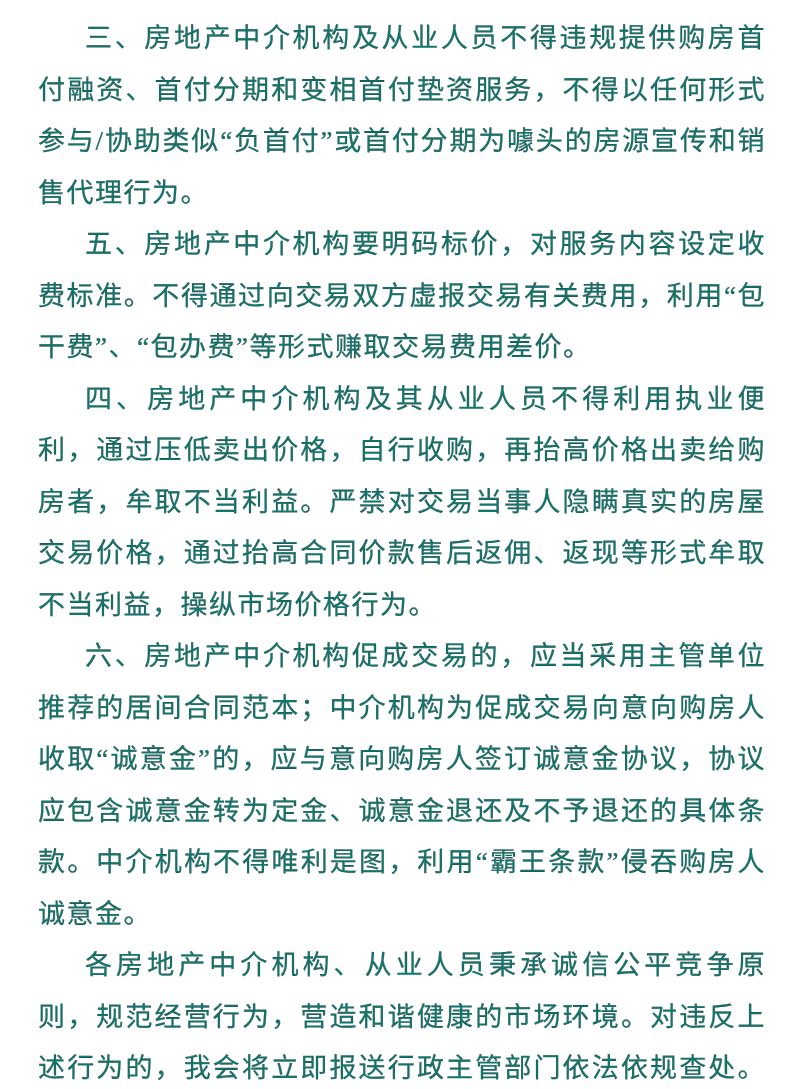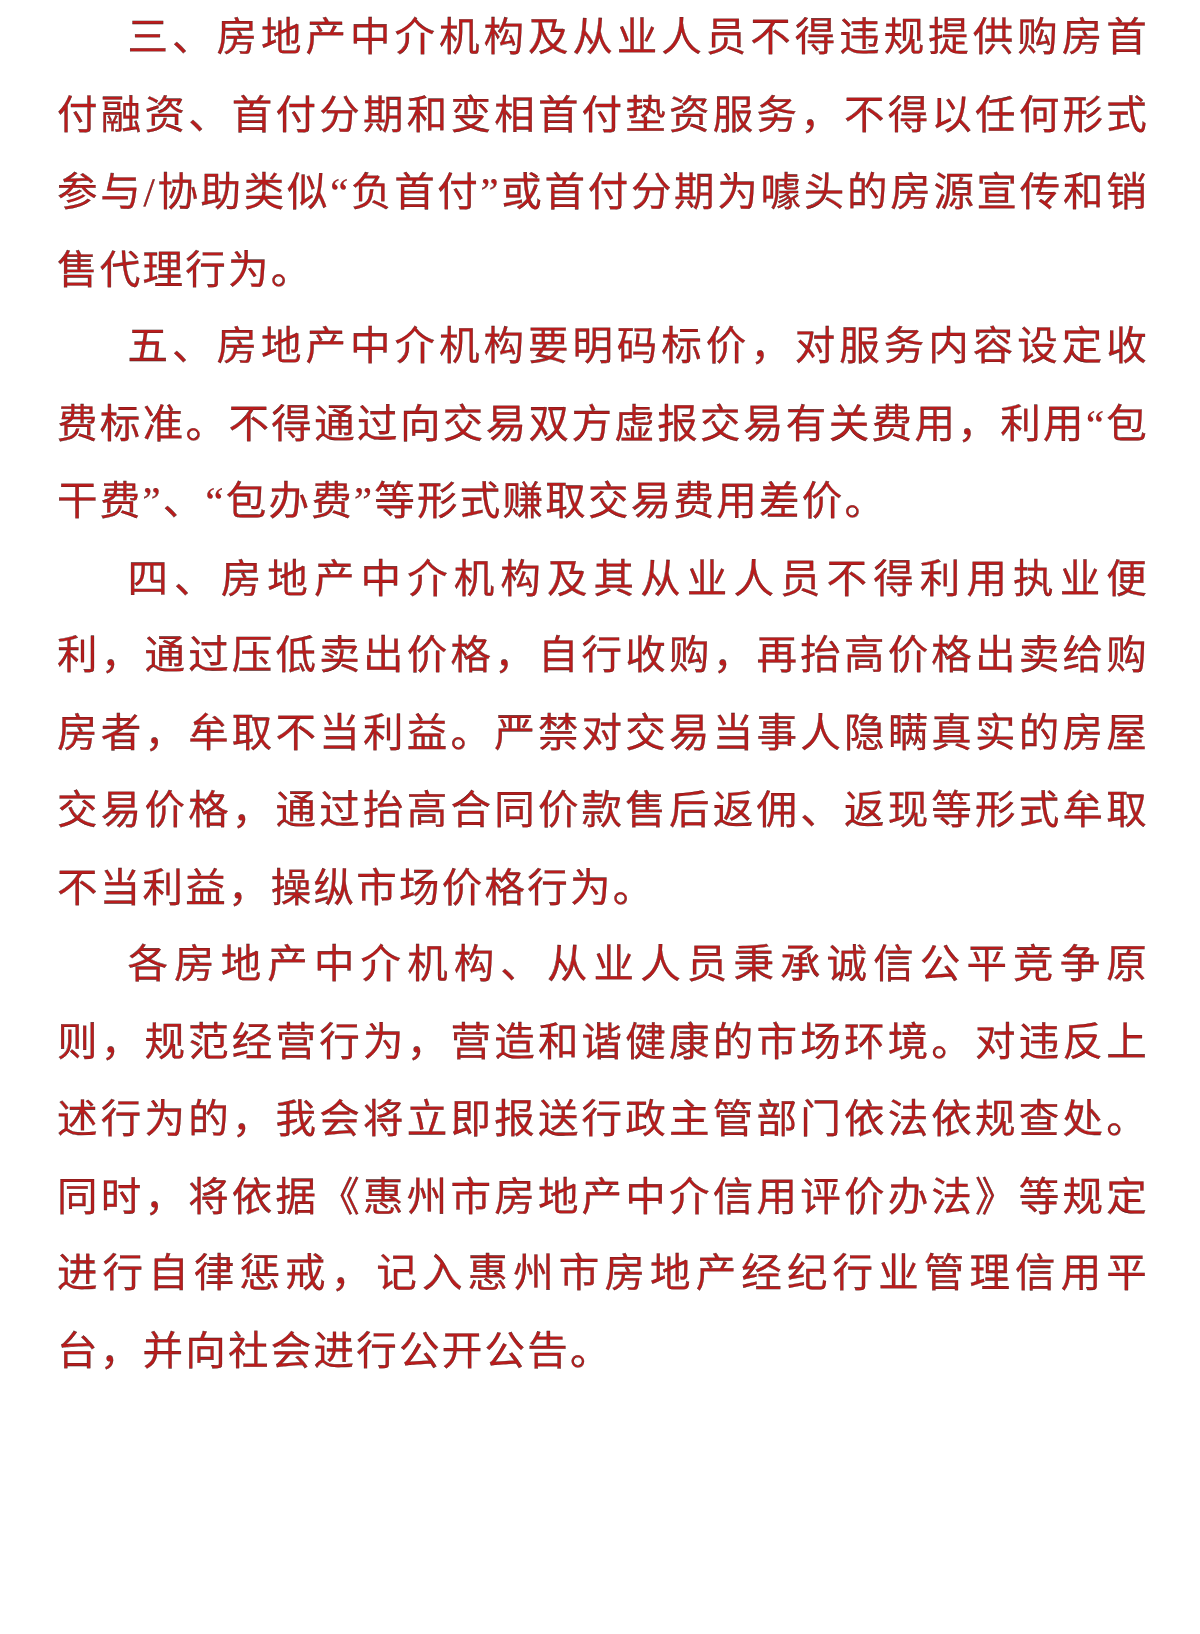--- a/index.html
+++ b/index.html
@@ -9,24 +9,24 @@
   body {
     width: 800px;
     height: 1089px;
     background: #ffffff;
     overflow: hidden;
   }
   .doc-page {
     box-sizing: border-box;
     width: 800px;
     height: 1089px;
-    padding: 0 34px 20px 38px;
+    padding: 13px 34px 20px 38px;
     background: #ffffff;
     font-family: "Liberation Serif", "DejaVu Serif", serif;
-    color: #b91c1c;
+    color: #0f766e;
   }
   .doc-body {
     font-size: 27px;
     line-height: 51.5px;
     text-align: justify;
     text-justify: inter-ideograph;
   }
   .para {
     margin: 0;
     text-indent: 47px;
@@ -37,15 +37,16 @@
   }
 </style>
 </head>
 <body>
 
 <main class="doc-page">
   <article class="doc-body">
     <p class="para">三、房地产中介机构及从业人员不得违规提供购房首付融资、首付分期和变相首付垫资服务，不得以任何形式参与/协助类似“负首付”或首付分期为噱头的房源宣传和销售代理行为。</p>
     <p class="para">五、房地产中介机构要明码标价，对服务内容设定收费标准。不得通过向交易双方虚报交易有关费用，利用“包干费”、“包办费”等形式赚取交易费用差价。</p>
     <p class="para">四、房地产中介机构及其从业人员不得利用执业便利，通过压低卖出价格，自行收购，再抬高价格出卖给购房者，牟取不当利益。严禁对交易当事人隐瞒真实的房屋交易价格，通过抬高合同价款售后返佣、返现等形式牟取不当利益，操纵市场价格行为。</p>
+    <p class="para">六、房地产中介机构促成交易的，应当采用主管单位推荐的居间合同范本；中介机构为促成交易向意向购房人收取“诚意金”的，应与意向购房人签订诚意金协议，协议应包含诚意金转为定金、诚意金退还及不予退还的具体条款。中介机构不得唯利是图，利用“霸王条款”侵吞购房人诚意金。</p>
     <p class="para">各房地产中介机构、从业人员秉承诚信公平竞争原则，规范经营行为，营造和谐健康的市场环境。对违反上述行为的，我会将立即报送行政主管部门依法依规查处。同时，将依据《惠州市房地产中介信用评价办法》等规定进行自律惩戒，记入惠州市房地产经纪行业管理信用平台，并向社会进行公开公告。</p>
   </article>
 </main>
 
 </body></html>

